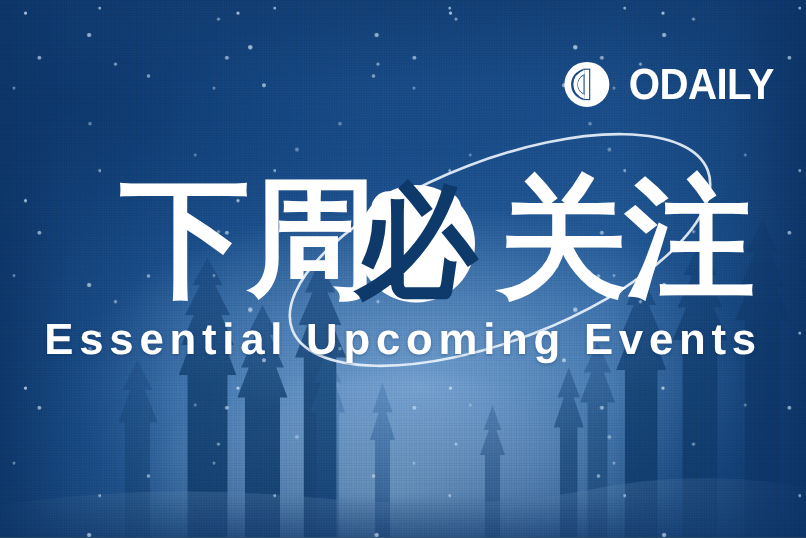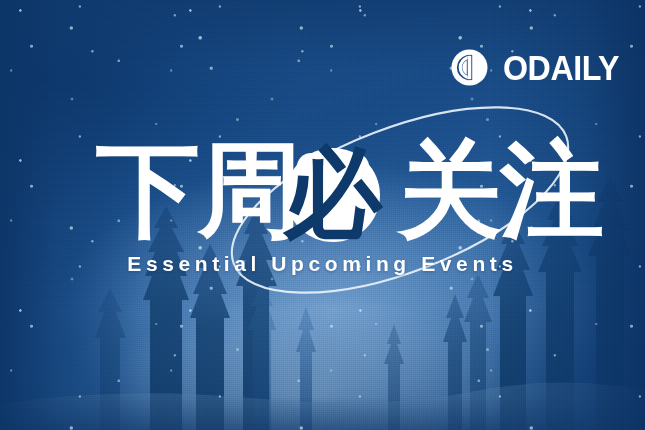--- a/index.html
+++ b/index.html
@@ -135,21 +135,21 @@
   
   #subtitle {
     position: absolute;
     left: 0;
     top: 252px;
     width: 645px;
     text-align: center;
     z-index: 30;
     color: #ffffff;
     font-family: "Liberation Sans", sans-serif;
-    font-size: 21px;
+    font-size: 35px;
     font-weight: bold;
     letter-spacing: 4.6px;
     white-space: nowrap;
     text-shadow: 0 1px 3px rgba(10,40,80,0.35);
   }
 </style>
 </head>
 <body>
 
 <div id="banner">

